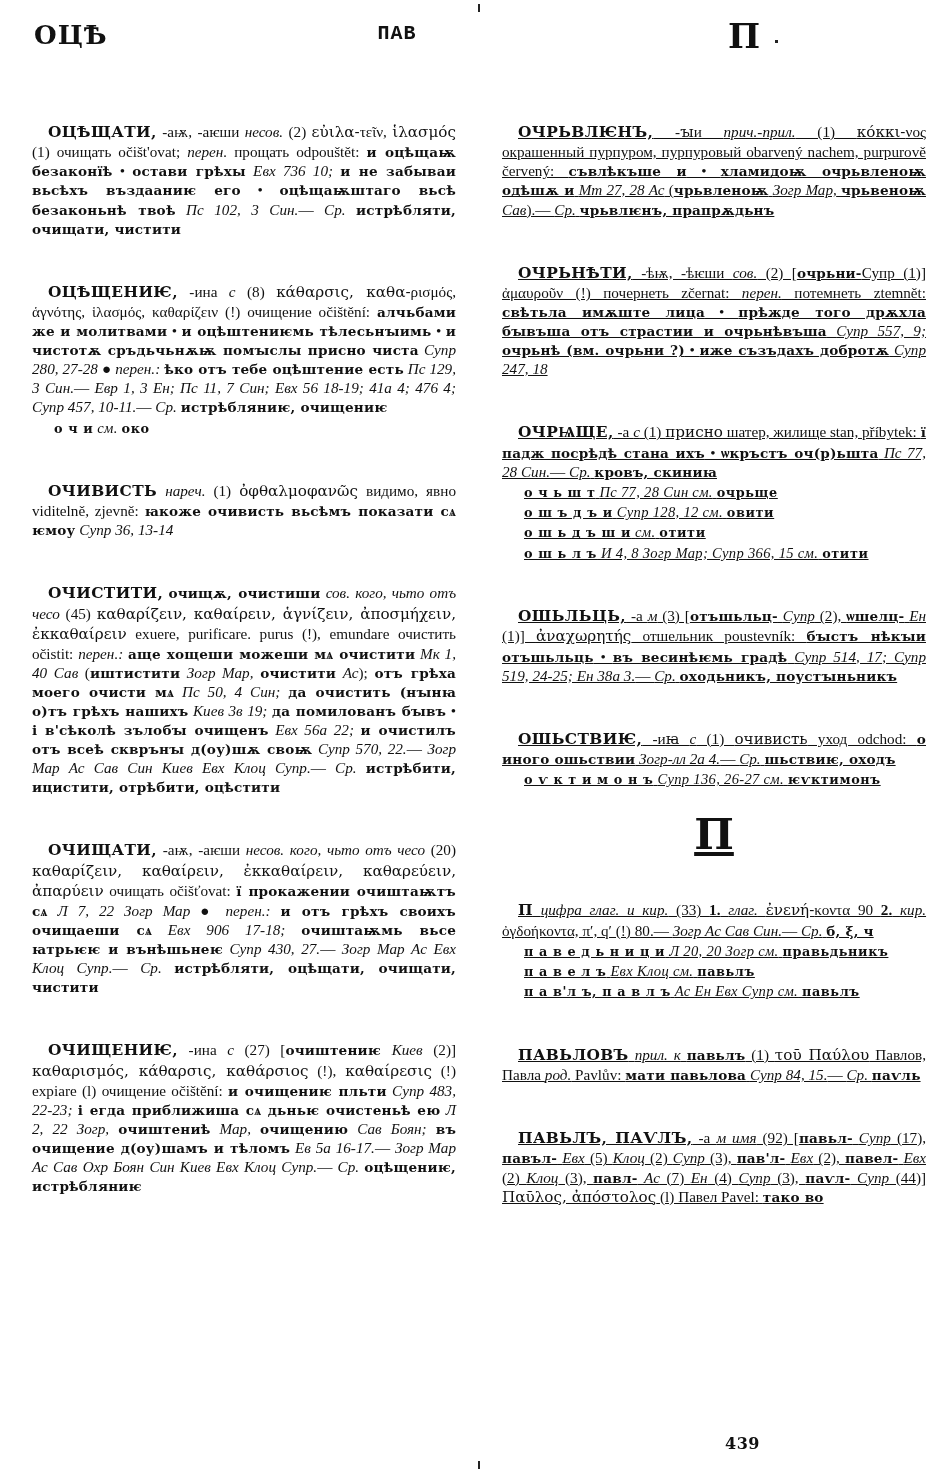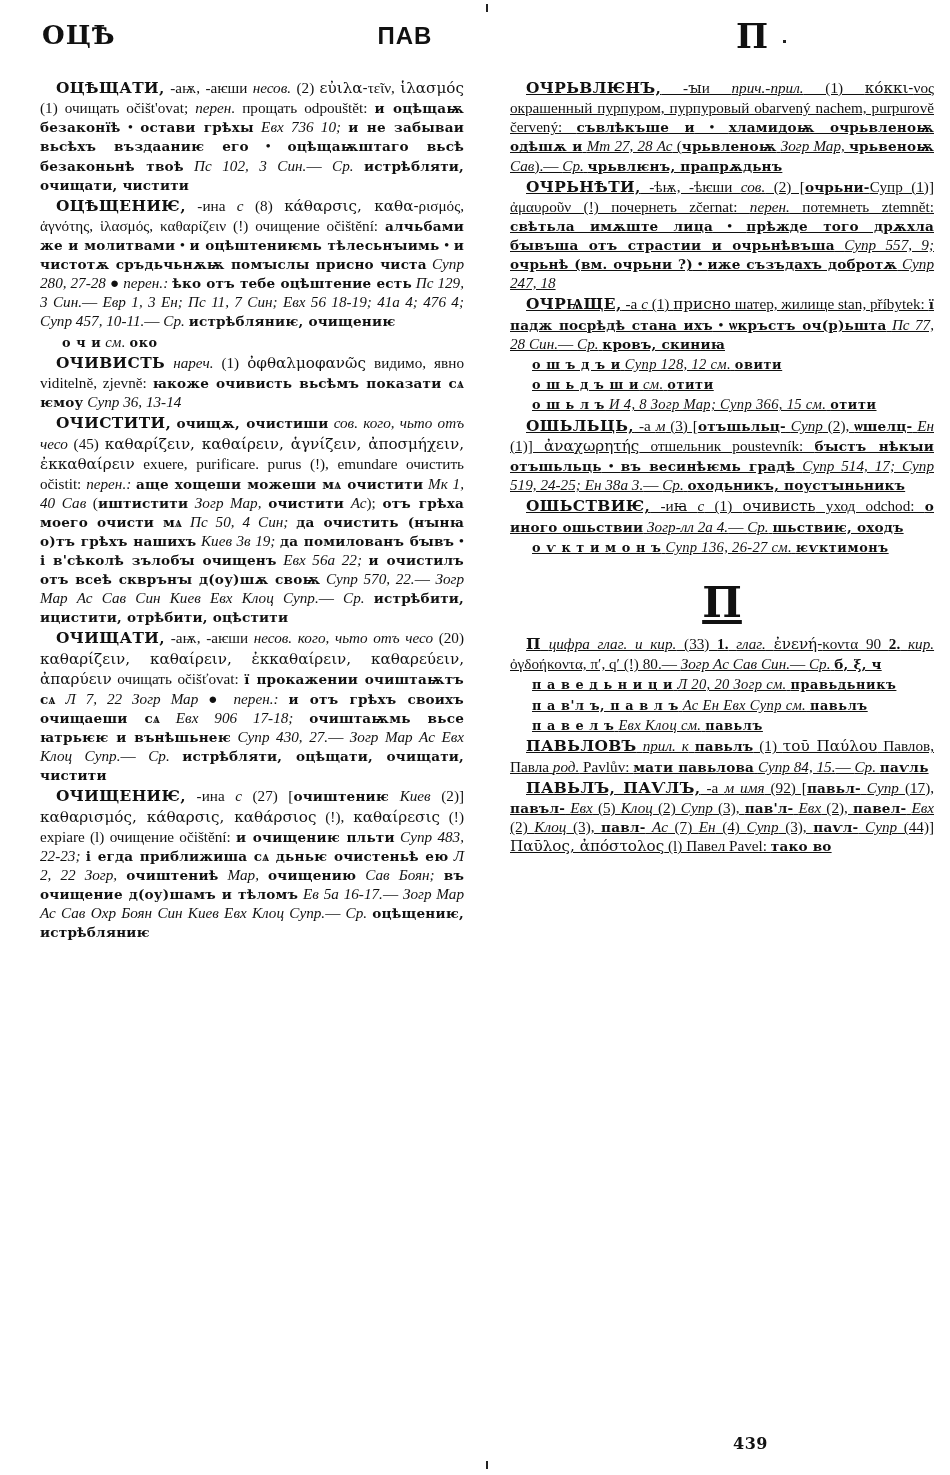--- a/index.html
+++ b/index.html
@@ -10,21 +10,21 @@
   body {
     width: 950px;
     height: 1475px;
     position: relative;
     font-family: "Liberation Serif", "DejaVu Serif", serif;
     color: #111111;
     overflow: hidden;
   }
   .page {
     position: absolute;
-    top: 0; left: 12px;
+    top: 0; left: 4px;
     width: 786px;
     height: 1475px;
     padding: 0;
   }
 
   
   .runhead {
     position: absolute;
     top: 20px;
     left: 30px;
@@ -38,23 +38,23 @@
     font-family: "DejaVu Serif", "Liberation Serif", serif;
     font-weight: bold;
     font-size: 26px;
     letter-spacing: 1px;
   }
   .runhead .rh-mid {
     position: absolute;
     left: 50%;
     transform: translateX(-50%);
     top: 2px;
-    font-family: Liberation Sans, sans-serif;
-    font-weight: bold;
-    font-size: 24px;
+    font-family: Liberation Mono, monospace;
+    font-weight: bold;
+    font-size: 20px;
     letter-spacing: 1px;
   }
   .runhead .rh-right {
     position: absolute;
     right: 0;
     top: -4px;
     font-family: "DejaVu Serif", "Liberation Serif", serif;
     font-weight: bold;
     font-size: 34px;
   }
@@ -77,21 +77,21 @@
   .col-right { left: 470px; text-decoration: underline; }
 
   .entry {
     margin: 0 0 2px 0;
     font-size: 15.2px;
     line-height: 1.255;
     text-align: justify;
     text-justify: inter-word;
     hyphens: none;
   }
-  .entry.ind { text-indent: 16px; }
+  .entry.ind { text-indent: 16px; margin-top: 44px; }
   .entry.sub {
     text-indent: 22px;
     font-size: 14.6px;
     letter-spacing: 0.3px;
   }
 
   
   .hw {
     font-family: "DejaVu Serif", "Liberation Serif", serif;
     font-weight: bold;
@@ -168,33 +168,34 @@
           <p class="entry ind"><span class="hw">ОЧИЩАТИ,</span><span> -аѭ, -аѥши <i>несов. кого, чьто отъ чесо</i> (20) <span class="gr">καθαρίζειν, καθαίρειν, ἐκκαθαίρειν, καθαρεύειν, ἀπαρύειν</span> очищать očišťovat: <span class="ocs">ї прокажении очиштаѭтъ сѧ</span> <i>Л 7, 22 Зогр Мар</i> ● <i>перен.:</i> <span class="ocs">и отъ грѣхъ своихъ очищаеши сѧ</span> <i>Евх 906 17-18;</i> <span class="ocs">очиштаѭмь вьсе ꙗтрьѥѥ и вънѣшьнеѥ</span> <i>Супр 430, 27.</i>— <i>Зогр Мар Ас Евх Клоц Супр.</i>— <i>Ср.</i> <span class="ocs">истрѣбляти, оцѣщати, очищати, чистити</span></span></p>
           <p class="entry ind"><span class="hw">ОЧИЩЕНИѤ,</span><span> -ина <i>с</i> (27) [<span class="ocs">очиштениѥ</span> <i>Киев</i> (2)] <span class="gr">καθαρισμός, κάθαρσις, καθάρσιος</span> (!), <span class="gr">καθαίρεσις</span> (!) expiare (l) очищение očištění: <span class="ocs">и очищениѥ пльти</span> <i>Супр 483, 22-23;</i> <span class="ocs">і егда приближиша сѧ дьньѥ очистеньѣ ею</span> <i>Л 2, 22 Зогр,</i> <span class="ocs">очиштениѣ</span> <i>Мар,</i> <span class="ocs">очищению</span> <i>Сав Боян;</i> <span class="ocs">въ очищение д(оу)шамъ и тѣломъ</span> <i>Ев 5а 16-17.</i>— <i>Зогр Мар Ас Сав Охр Боян Син Киев Евх Клоц Супр.</i>— <i>Ср.</i> <span class="ocs">оцѣщениѥ, истрѣбляниѥ</span></span></p>
         </div>
     </div>
 
     <div class="col col-right">
       <div id="right-entries">
           <p class="entry ind"><span class="hw">ОЧРЬВЛѤНЪ,</span><span> -ꙑи <i>прич.-прил.</i> (1) <span class="gr">κόκκι-</span>νος окрашенный пурпуром, пурпуровый obarvený nachem, purpurově červený: <span class="ocs">съвлѣкъше и</span> • <span class="ocs">хламидоѭ очрьвленоѭ одѣшѫ и</span> <i>Мт 27, 28 Ас</i> (<span class="ocs">чрьвленоѭ</span> <i>Зогр Мар,</i> <span class="ocs">чрьвеноѭ</span> <i>Сав</i>).— <i>Ср.</i> <span class="ocs">чрьвлѥнъ, прапрѫдьнъ</span></span></p>
           <p class="entry ind"><span class="hw">ОЧРЬНѢТИ,</span><span> -ѣѭ, -ѣѥши <i>сов.</i> (2) [<span class="ocs">очрьни-</span>Супр (1)] ἀμαυροῦν (!) почернеть zčernat: <i>перен.</i> потемнеть ztemnět: <span class="ocs">свѣтьла имѫште лица</span> • <span class="ocs">прѣжде того дрѫхла бꙑвъша отъ страстии и очрьнѣвъша</span> <i>Супр 557, 9;</i> <span class="ocs">очрьнѣ (вм. очрьни ?)</span> • <span class="ocs">иже съзъдахъ добротѫ</span> <i>Супр 247, 18</i></span></p>
           <p class="entry ind"><span class="hw">ОЧРѨЩЕ,</span><span> -а <i>с</i> (1) <span class="gr">присно</span> шатер, жилище stan, příbytek: <span class="ocs">ї падж посрѣдѣ стана ихъ</span> • <span class="ocs">ѡкръстъ оч(р)ьшта</span> <i>Пс 77, 28 Син.</i>— <i>Ср.</i> <span class="ocs">кровъ, скиниꙗ</span></span></p>
+          <p class="entry sub"><span><span class="ocs-sm">о ч ь ш т</span> <i>Пс 77, 28 Син см.</i> <span class="ocs-sm">очрьще</span></span></p>
           <p class="entry sub"><span><span class="ocs-sm">о ш ъ д ъ и</span> <i>Супр 128, 12 см.</i> <span class="ocs-sm">овити</span></span></p>
           <p class="entry sub"><span><span class="ocs-sm">о ш ь д ъ ш и</span> <i>см.</i> <span class="ocs-sm">отити</span></span></p>
           <p class="entry sub"><span><span class="ocs-sm">о ш ь л ъ</span> <i>И 4, 8 Зогр Мар; Супр 366, 15 см.</i> <span class="ocs-sm">отити</span></span></p>
           <p class="entry ind"><span class="hw">ОШЬЛЬЦЬ,</span><span> -а <i>м</i> (3) [<span class="ocs">отъшьльц-</span> <i>Супр</i> (2), <span class="ocs">ѡшелц-</span> <i>Ен</i> (1)] <span class="gr">ἀναχωρητής</span> отшельник poustevník: <span class="ocs">бꙑстъ нѣкꙑи отъшьльць</span> • <span class="ocs">въ весинѣѥмь градѣ</span> <i>Супр 514, 17; Супр 519, 24-25; Ен 38а 3.</i>— <i>Ср.</i> <span class="ocs">оходьникъ, поустꙑньникъ</span></span></p>
           <p class="entry ind"><span class="hw">ОШЬСТВИѤ,</span><span> -иꙗ <i>с</i> (1) <span class="gr">очивисть</span> уход odchod: <span class="ocs">о иного ошьствии</span> <i>Зогр-лл 2а 4.</i>— <i>Ср.</i> <span class="ocs">шьствиѥ, оходъ</span></span></p>
           <p class="entry sub"><span><span class="ocs-sm">о ѵ к т и м о н ъ</span> <i>Супр 136, 26-27 см.</i> <span class="ocs-sm">ѥѵктимонъ</span></span></p>
         </div>
       <div class="sectionhead">П</div>
       <div id="right-p-entries">
           <p class="entry ind"><span><span class="hw">П</span> <i>цифра глаг. и кир.</i> (33) <b>1.</b> <i>глаг.</i> <span class="gr">ἐνενή-</span>κοντα 90 <b>2.</b> <i>кир.</i> ὀγδοήκοντα, π′, q′ (!) 80.— <i>Зогр Ас Сав Син.</i>— <i>Ср.</i> <span class="ocs">б, ξ, ч</span></span></p>
           <p class="entry sub"><span><span class="ocs-sm">п а в е д ь н и ц и</span> <i>Л 20, 20 Зогр см.</i> <span class="ocs-sm">правьдьникъ</span></span></p>
+          <p class="entry sub"><span><span class="ocs-sm">п а в е л ъ</span> <i>Евх Клоц см.</i> <span class="ocs-sm">павьлъ</span></span></p>
           <p class="entry sub"><span><span class="ocs-sm">п а в'л ъ, п а в л ъ</span> <i>Ас Ен Евх Супр см.</i> <span class="ocs-sm">павьлъ</span></span></p>
-          <p class="entry sub"><span><span class="ocs-sm">п а в е л ъ</span> <i>Евх Клоц см.</i> <span class="ocs-sm">павьлъ</span></span></p>
           <p class="entry ind"><span class="hw">ПАВЬЛОВЪ</span><span> <i>прил. к</i> <span class="ocs">павьлъ</span> (1) <span class="gr">τοῦ Παύλου</span> Павлов, Павла <i>род.</i> Pavlův: <span class="ocs">мати павьлова</span> <i>Супр 84, 15.</i>— <i>Ср.</i> <span class="ocs">паѵль</span></span></p>
           <p class="entry ind"><span class="hw">ПАВЬЛЪ, ПАѴЛЪ,</span><span> -а <i>м имя</i> (92) [<span class="ocs">павьл-</span> <i>Супр</i> (17), <span class="ocs">павъл-</span> <i>Евх</i> (5) <i>Клоц</i> (2) <i>Супр</i> (3), <span class="ocs">пав'л-</span> <i>Евх</i> (2), <span class="ocs">павел-</span> <i>Евх</i> (2) <i>Клоц</i> (3), <span class="ocs">павл-</span> <i>Ас</i> (7) <i>Ен</i> (4) <i>Супр</i> (3), <span class="ocs">паѵл-</span> <i>Супр</i> (44)] <span class="gr">Παῦλος, ἀπόστολος</span> (l) Павел Pavel: <span class="ocs">тако во</span></span></p>
         </div>
     </div>
 
   </div>
 
   <div class="pagenum">439</div>
 </div>
 

